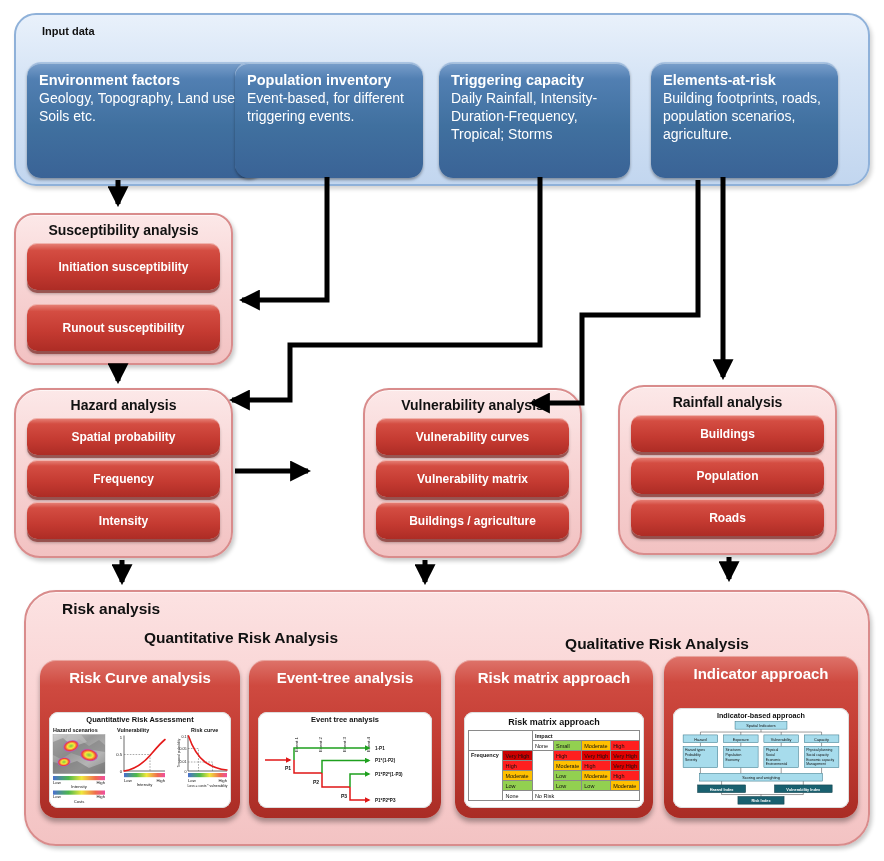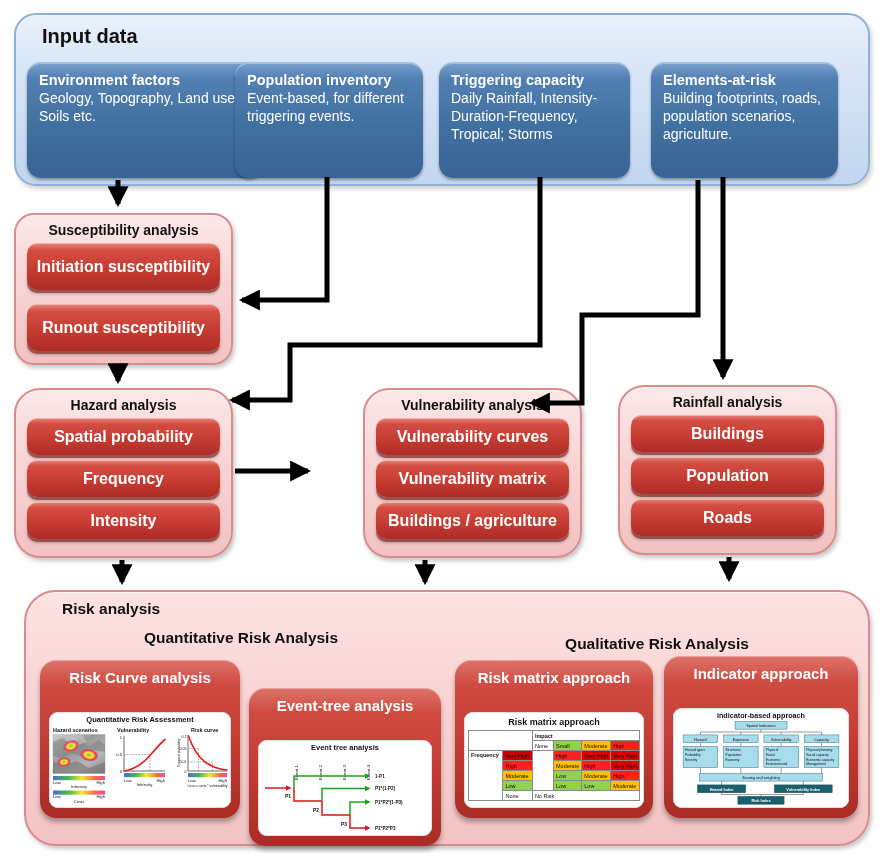--- a/index.html
+++ b/index.html
@@ -8,35 +8,35 @@
   .stage *{box-sizing:border-box;}
 
   
   .arrows{position:absolute;left:0;top:0;width:884px;height:861px;z-index:6;pointer-events:none;}
   .arrows path{stroke:#000;stroke-width:5;fill:none;}
 
   
   .input-box{position:absolute;left:14px;top:13px;width:856px;height:173px;border-radius:22px;
     background:linear-gradient(180deg,#e9f1fb 0%,#d7e5f6 35%,#c2d6ef 100%);
     border:2px solid #8fb1d9;box-shadow:2px 3px 4px rgba(0,0,0,.18);z-index:1;}
-  .input-title{position:absolute;left:26px;top:10px;font-size:20px;font-weight:bold;color:#111;}
+  .input-title{position:absolute;left:26px;top:10px;font-size:11px;font-weight:bold;color:#111;}
   .blue-box{position:absolute;top:47px;height:116px;border-radius:14px;padding:9px 12px;color:#fff;
     background:linear-gradient(180deg,#7a9fcb 0%,#517fb2 14%,#40709f 55%,#3a6396 100%);
     border-top:1px solid #a9c3e2;box-shadow:0 2px 3px rgba(0,0,0,.35), inset 0 1px 0 rgba(255,255,255,.35);}
   .blue-box h3{margin:0 0 2px 0;font-size:14.5px;font-weight:bold;}
   .blue-box p{margin:0;font-size:14px;line-height:1.28;}
 
   
   .pinkbox{position:absolute;border-radius:26px;z-index:1;
     background:linear-gradient(180deg,#fce8e8 0%,#f8d6d6 40%,#f2c2c2 100%);
     border:2px solid #d98c8c;box-shadow:2px 3px 4px rgba(0,0,0,.22), inset 0 1px 0 rgba(255,255,255,.6);
     display:flex;flex-direction:column;}
   .pinkbox .ptitle{text-align:center;font-size:14px;font-weight:bold;color:#111;margin:7px 4px 5px;}
   .red-btn{margin:0 11px;border-radius:10px;display:flex;align-items:center;justify-content:center;
-    color:#fff;font-weight:bold;font-size:16px;
+    color:#fff;font-weight:bold;font-size:12px;
     background:linear-gradient(180deg,#e8857b 0%,#d44d42 16%,#c43a31 60%,#ad2c25 100%);
     box-shadow:0 3px 0 rgba(122,24,18,.55), 0 4px 3px rgba(0,0,0,.25), inset 0 1px 0 rgba(255,255,255,.4);}
   .susceptibility{left:14px;top:213px;width:219px;height:152px;border-radius:20px;}
   .susceptibility .red-btn{height:47px;}
   .susceptibility .red-btn + .red-btn{margin-top:14px;}
   .hazard{left:14px;top:388px;width:219px;height:170px;}
   .vulnerability{left:315px;top:388px;width:219px;height:170px;margin-left:48px;}
   .exposure{left:618px;top:385px;width:219px;height:170px;}
   .hazard .red-btn,.vulnerability .red-btn,.exposure .red-btn{height:37px;}
   .hazard .red-btn + .red-btn,.vulnerability .red-btn + .red-btn,.exposure .red-btn + .red-btn{margin-top:5px;}
@@ -47,21 +47,21 @@
     border:2px solid #d98c8c;box-shadow:2px 3px 4px rgba(0,0,0,.22), inset 0 1px 0 rgba(255,255,255,.6);}
   .risk-title{position:absolute;left:36px;top:8px;font-size:15.5px;font-weight:bold;color:#111;}
   .sec-h{position:absolute;text-align:center;font-size:15.5px;font-weight:bold;color:#111;}
   .sec-q{left:14px;top:37px;width:402px;}
   .sec-l{left:429px;top:43px;width:404px;}
   .red-panel{position:absolute;border-radius:16px;
     background:linear-gradient(180deg,#de736a 0%,#cf4a40 16%,#c03a31 58%,#a92c25 100%);
     box-shadow:0 4px 5px rgba(0,0,0,.32), inset 0 1px 0 rgba(255,255,255,.35);}
   .red-panel .rp-title{text-align:center;font-size:15px;font-weight:bold;color:#fff;margin-top:9px;}
   .p1{left:14px;top:68px;width:200px;height:158px;}
-  .p2{left:223px;top:68px;width:192px;height:158px;margin-top:28px;}
+  .p2{left:223px;top:68px;width:192px;height:158px;}
   .p3{left:429px;top:68px;width:198px;height:158px;}
   .p4{left:638px;top:64px;width:194px;height:162px;}
   .white-card{position:absolute;left:9px;right:9px;top:52px;bottom:10px;background:#fff;border-radius:9px;
     box-shadow:inset 0 0 0 1px #ddd;overflow:hidden;}
   .white-card svg{display:block;width:100%;height:100%;}
 
   
   svg text{font-family:"Liberation Sans",sans-serif;fill:#111;}
   .t-title{font-size:7.5px;font-weight:bold;}
   .t-sub{font-size:5.4px;font-weight:bold;}

